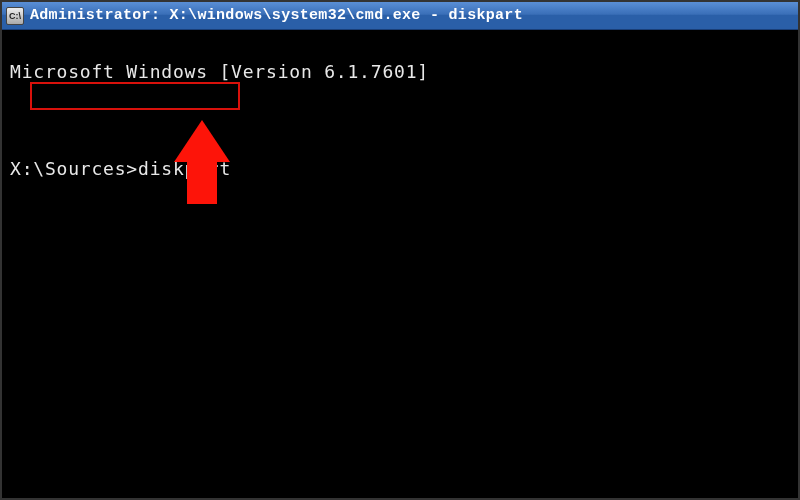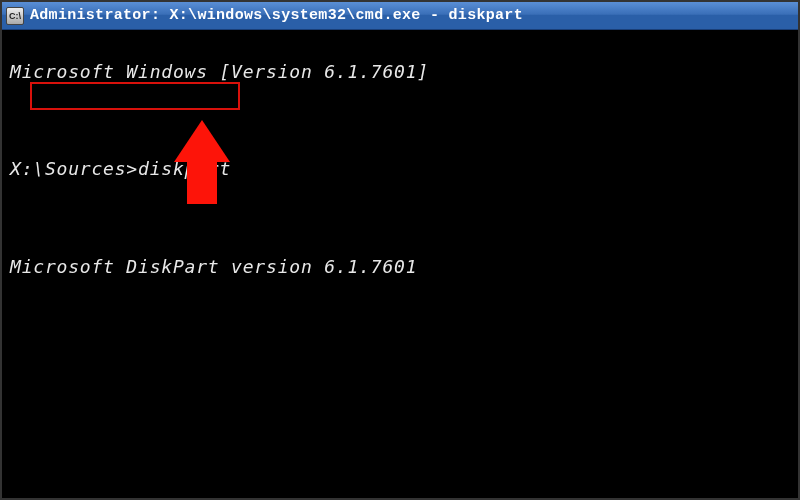--- a/index.html
+++ b/index.html
@@ -57,21 +57,20 @@
       background: #000;
       padding: 6px 8px;
       color: #e8e8e8;
       font-size: 18px;
       line-height: 1.35;
       font-family: "Lucida Console", "Consolas", monospace;
       letter-spacing: 0.8px;
       height: calc(100% - 28px);
       white-space: pre;
       overflow: hidden;
-      font-style: italic;
     }
     .highlight-box {
       position: absolute;
       border: 2px solid #d9110b;
       pointer-events: none;
     }
     .arrow {
       position: absolute;
       pointer-events: none;
     }
@@ -115,21 +114,20 @@
       <span>C:\</span>
     </div>
     <div class="title-text">Administrator: X:\windows\system32\cmd.exe - diskpart</div>
   </div>
 
   <div class="terminal">
 <span class="line">Microsoft Windows [Version 6.1.7601]</span>
 <span class="blank-line"></span>
 <span class="line">X:\Sources&gt;diskpart</span>
 <span class="blank-line"></span>
-<span class="line">Microsoft DiskPart version 6.1.7601</span>
 <span class="blank-line"></span>
   </div>
 
   <div class="highlight-box" id="hl" style="left: 28px; top: 80px; width: 210px; height: 28px;"></div>
 
   <div class="arrow" id="arw" style="left: 172px; top: 118px;">
     <div class="arrow-shape">
       <div class="arrow-head"></div>
       <div class="arrow-stem"></div>
     </div>

